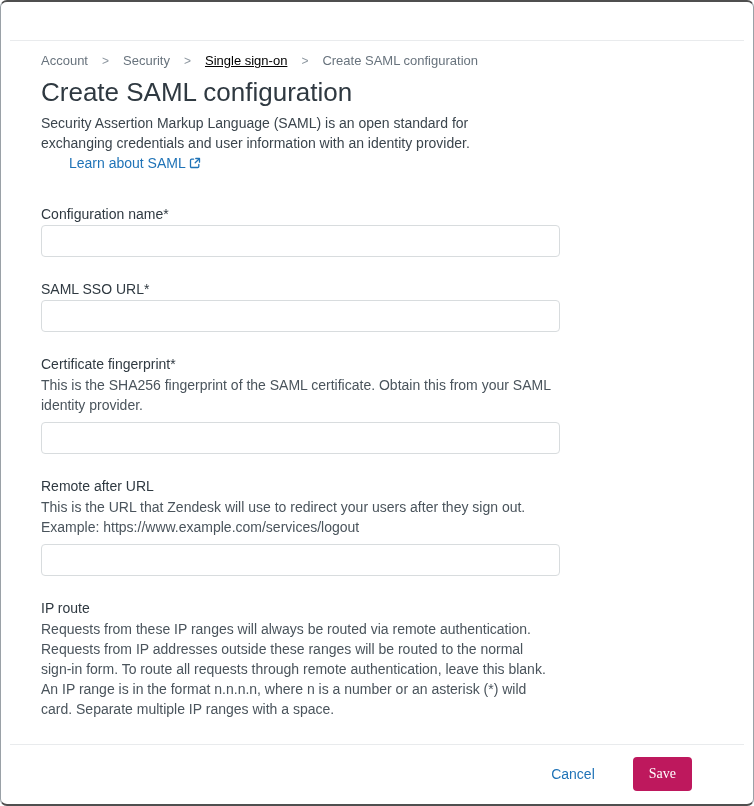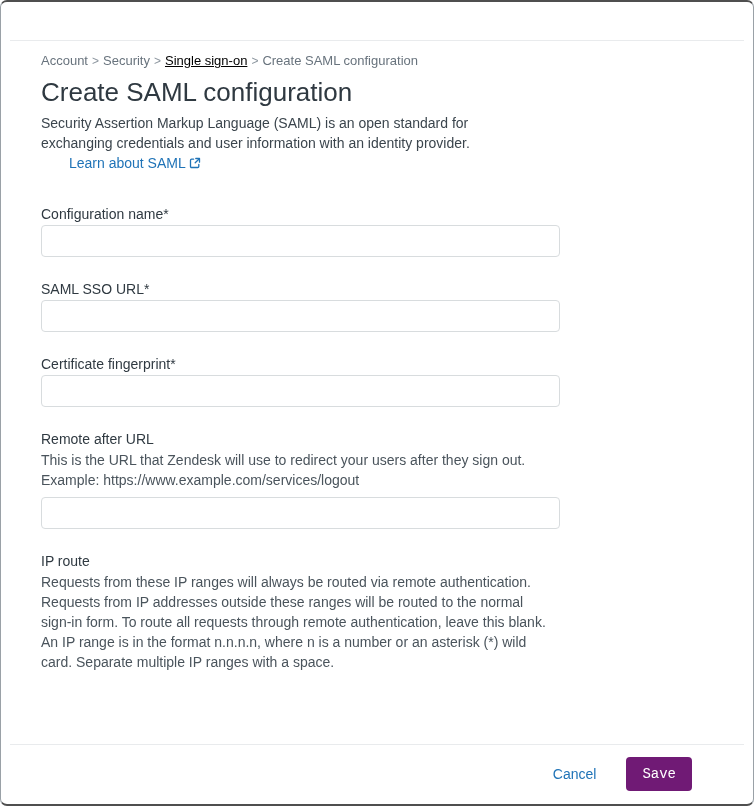--- a/index.html
+++ b/index.html
@@ -27,21 +27,21 @@
   }
   .topbar::after {
     content: ""; position: absolute; left: 10px; right: 10px; bottom: 0;
     border-bottom: 1px solid #e9ebed;
   }
   .content {
     padding: 12px 0 0 41px;
   }
   
   .breadcrumb {
-    display: flex; align-items: center; gap: 4px;
+    display: flex; align-items: center; gap: 14px;
     font-size: 13px; color: #68737d;
   }
   .crumb { color: #68737d; text-decoration: none; cursor: default; }
   .crumb.is-link { color: #000000; cursor: pointer; text-decoration: underline; }
   .crumb-sep { color: #8c969f; font-size: 12px; }
   
   h1.page-title {
     margin: 9px 0 6px 0;
     font-size: 26px; line-height: 30px;
     font-weight: 400; color: #2f3941;
@@ -74,38 +74,38 @@
     font-family: "Liberation Sans", "DejaVu Sans", sans-serif;
     font-size: 14px; color: #2f3941;
     padding: 0 10px;
     outline: none;
   }
   
   .footer {
     position: absolute; left: 0; right: 0; bottom: 2px;
     height: 60px;
     display: flex; align-items: center; justify-content: flex-end;
-    gap: 30px; padding-right: 62px;
+    gap: 38px; padding-right: 62px;
     background: #ffffff;
   }
   .footer::before {
     content: ""; position: absolute; left: 10px; right: 10px; top: 0;
     border-top: 1px solid #e9ebed;
   }
   .cancel-link {
     font-size: 14px; color: #1f73b7; background: none; border: none;
     padding: 0; cursor: pointer;
     font-family: "Liberation Sans", "DejaVu Sans", sans-serif;
   }
   .save-button {
-    background: #701a75; color: #ffffff;
+    background: #be185d; color: #ffffff;
     border: none; border-radius: 4px;
     font-size: 14px; padding: 9px 16px;
     cursor: pointer;
-    font-family: Liberation Mono, monospace;
+    font-family: Liberation Serif, serif;
   }
 </style>
 </head>
 <body>
 
 <div class="frame"></div>
 
 <div class="topbar"></div>
 
 <div class="content">
@@ -133,20 +133,21 @@
       <div class="field">
         <div class="field-label">Configuration name*</div>
         <input class="field-input" type="text" style="">
       </div>
       <div class="field">
         <div class="field-label">SAML SSO URL*</div>
         <input class="field-input" type="text" style="">
       </div>
       <div class="field">
         <div class="field-label">Certificate fingerprint*</div>
+        <p class="field-hint">This is the SHA256 fingerprint of the SAML certificate. Obtain this from your SAML identity provider.</p>
         <input class="field-input" type="text" style="">
       </div>
       <div class="field">
         <div class="field-label">Remote after URL</div>
         <p class="field-hint">This is the URL that Zendesk will use to redirect your users after they sign out. Example: https://www.example.com/services/logout</p>
         <input class="field-input" type="text" style="">
       </div>
       <div class="field">
         <div class="field-label">IP route</div>
         <p class="field-hint">Requests from these IP ranges will always be routed via remote authentication. Requests from IP addresses outside these ranges will be routed to the normal sign-in form. To route all requests through remote authentication, leave this blank. An IP range is in the format n.n.n.n, where n is a number or an asterisk (*) wild card. Separate multiple IP ranges with a space.</p>

